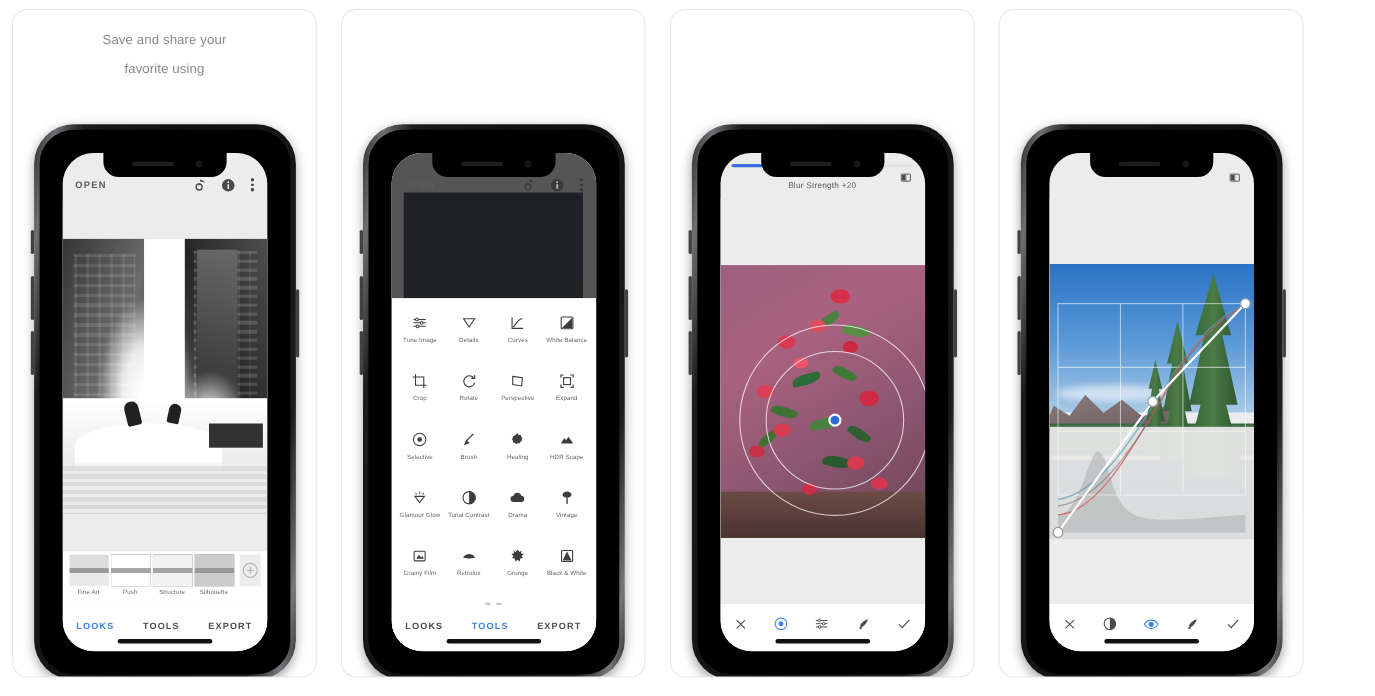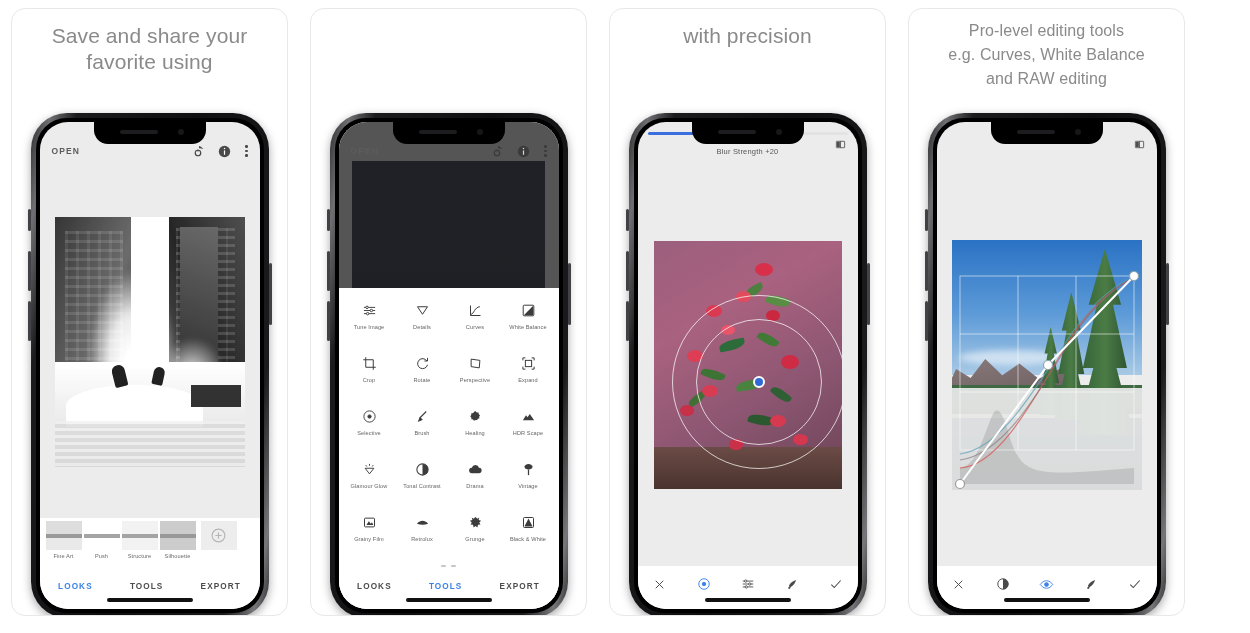--- a/index.html
+++ b/index.html
@@ -1,27 +1,27 @@
 <!DOCTYPE html>
 <html><head>
 <meta charset="utf-8">
 <style>
   html,body{margin:0;padding:0;background:#ffffff;}
   body{width:1250px;height:633px;overflow:hidden;font-family:"Liberation Sans",sans-serif;-webkit-font-smoothing:antialiased;}
   .gallery{display:flex;gap:0;width:1250px;height:633px;}
   .card{position:relative;width:277px;height:608px;margin:8px 11px 0 11px;border:1px solid #e8e8e8;border-radius:14px;background:#fff;box-sizing:border-box;overflow:hidden;}
-  .caption{text-align:center;color:#8a8a8a;font-size:21px;line-height:26px;padding:14px 14px 0 14px;font-weight:400;letter-spacing:.1px;}
+  .caption{text-align:center;color:#8a8a8a;font-size:12px;line-height:26px;padding:14px 14px 0 14px;font-weight:400;letter-spacing:.1px;}
   .caption.three{font-size:16px;line-height:24px;padding-top:10px;}
 
   
   .phone-wrap{position:absolute;left:50%;transform:translateX(-50%);}
   .phone{position:relative;width:238px;height:505px;border-radius:36px;
      background:linear-gradient(100deg,#2a2a2c 0%,#6f6f73 6%,#1b1b1d 14%,#0e0e10 50%,#1b1b1d 86%,#77777b 95%,#2a2a2c 100%);
      box-shadow:0 3px 10px rgba(0,0,0,.35);padding:5px;box-sizing:border-box;}
-  .phone-inner{position:relative;width:100%;height:100%;border-radius:31px;background:#000;padding:4px;box-sizing:border-box;}
+  .phone-inner{position:relative;width:100%;height:100%;border-radius:31px;background:#000;padding:21px;box-sizing:border-box;}
   .screen{position:relative;width:100%;height:100%;border-radius:28px;overflow:hidden;background:#ececec;display:flex;flex-direction:column;}
   .notch{position:absolute;top:0;left:50%;transform:translateX(-50%);width:112px;height:22px;background:#000;border-radius:0 0 14px 14px;z-index:40;}
   .notch .spk{position:absolute;top:8px;left:26px;width:38px;height:4px;background:#1d1d1f;border-radius:3px;}
   .notch .cam{position:absolute;top:7px;right:22px;width:6px;height:6px;background:#17171a;border-radius:50%;}
   .home-ind{position:absolute;bottom:7px;left:50%;transform:translateX(-50%);width:86px;height:4px;background:#111;border-radius:3px;z-index:30;}
   .btn-side{position:absolute;background:#414146;border-radius:2px;}
   .btn-l1{left:-3px;top:96px;width:3px;height:22px;}
   .btn-l2{left:-3px;top:138px;width:3px;height:40px;}
   .btn-l3{left:-3px;top:188px;width:3px;height:40px;}
   .btn-r1{right:-3px;top:150px;width:3px;height:62px;}
@@ -485,21 +485,20 @@
             </div>
             <div class="home-ind"></div>
           </div>
         </div>
       </div>
     </div>
   </div>
 
   <div class="card">
     <div class="caption">
-      <div>with precision</div>
     </div>
 
     <div class="phone-wrap" style="top:104px;">
       <div class="phone">
         <span class="btn-side btn-l1"></span>
           <span class="btn-side btn-l2"></span>
         <span class="btn-side btn-l3"></span>
           <span class="btn-side btn-r1"></span>
         <div class="phone-inner">
           <div class="screen">
@@ -586,25 +585,20 @@
                 </span>
             </div>
             <div class="home-ind"></div>
           </div>
         </div>
       </div>
     </div>
   </div>
 
   <div class="card">
-    <div class="caption three">
-      <div>Pro-level editing tools</div>
-      <div>e.g. Curves, White Balance</div>
-      <div>and RAW editing</div>
-    </div>
 
     <div class="phone-wrap" style="top:104px;">
       <div class="phone">
         <span class="btn-side btn-l1"></span>
           <span class="btn-side btn-l2"></span>
         <span class="btn-side btn-l3"></span>
           <span class="btn-side btn-r1"></span>
         <div class="phone-inner">
           <div class="screen">
             <div class="notch">

